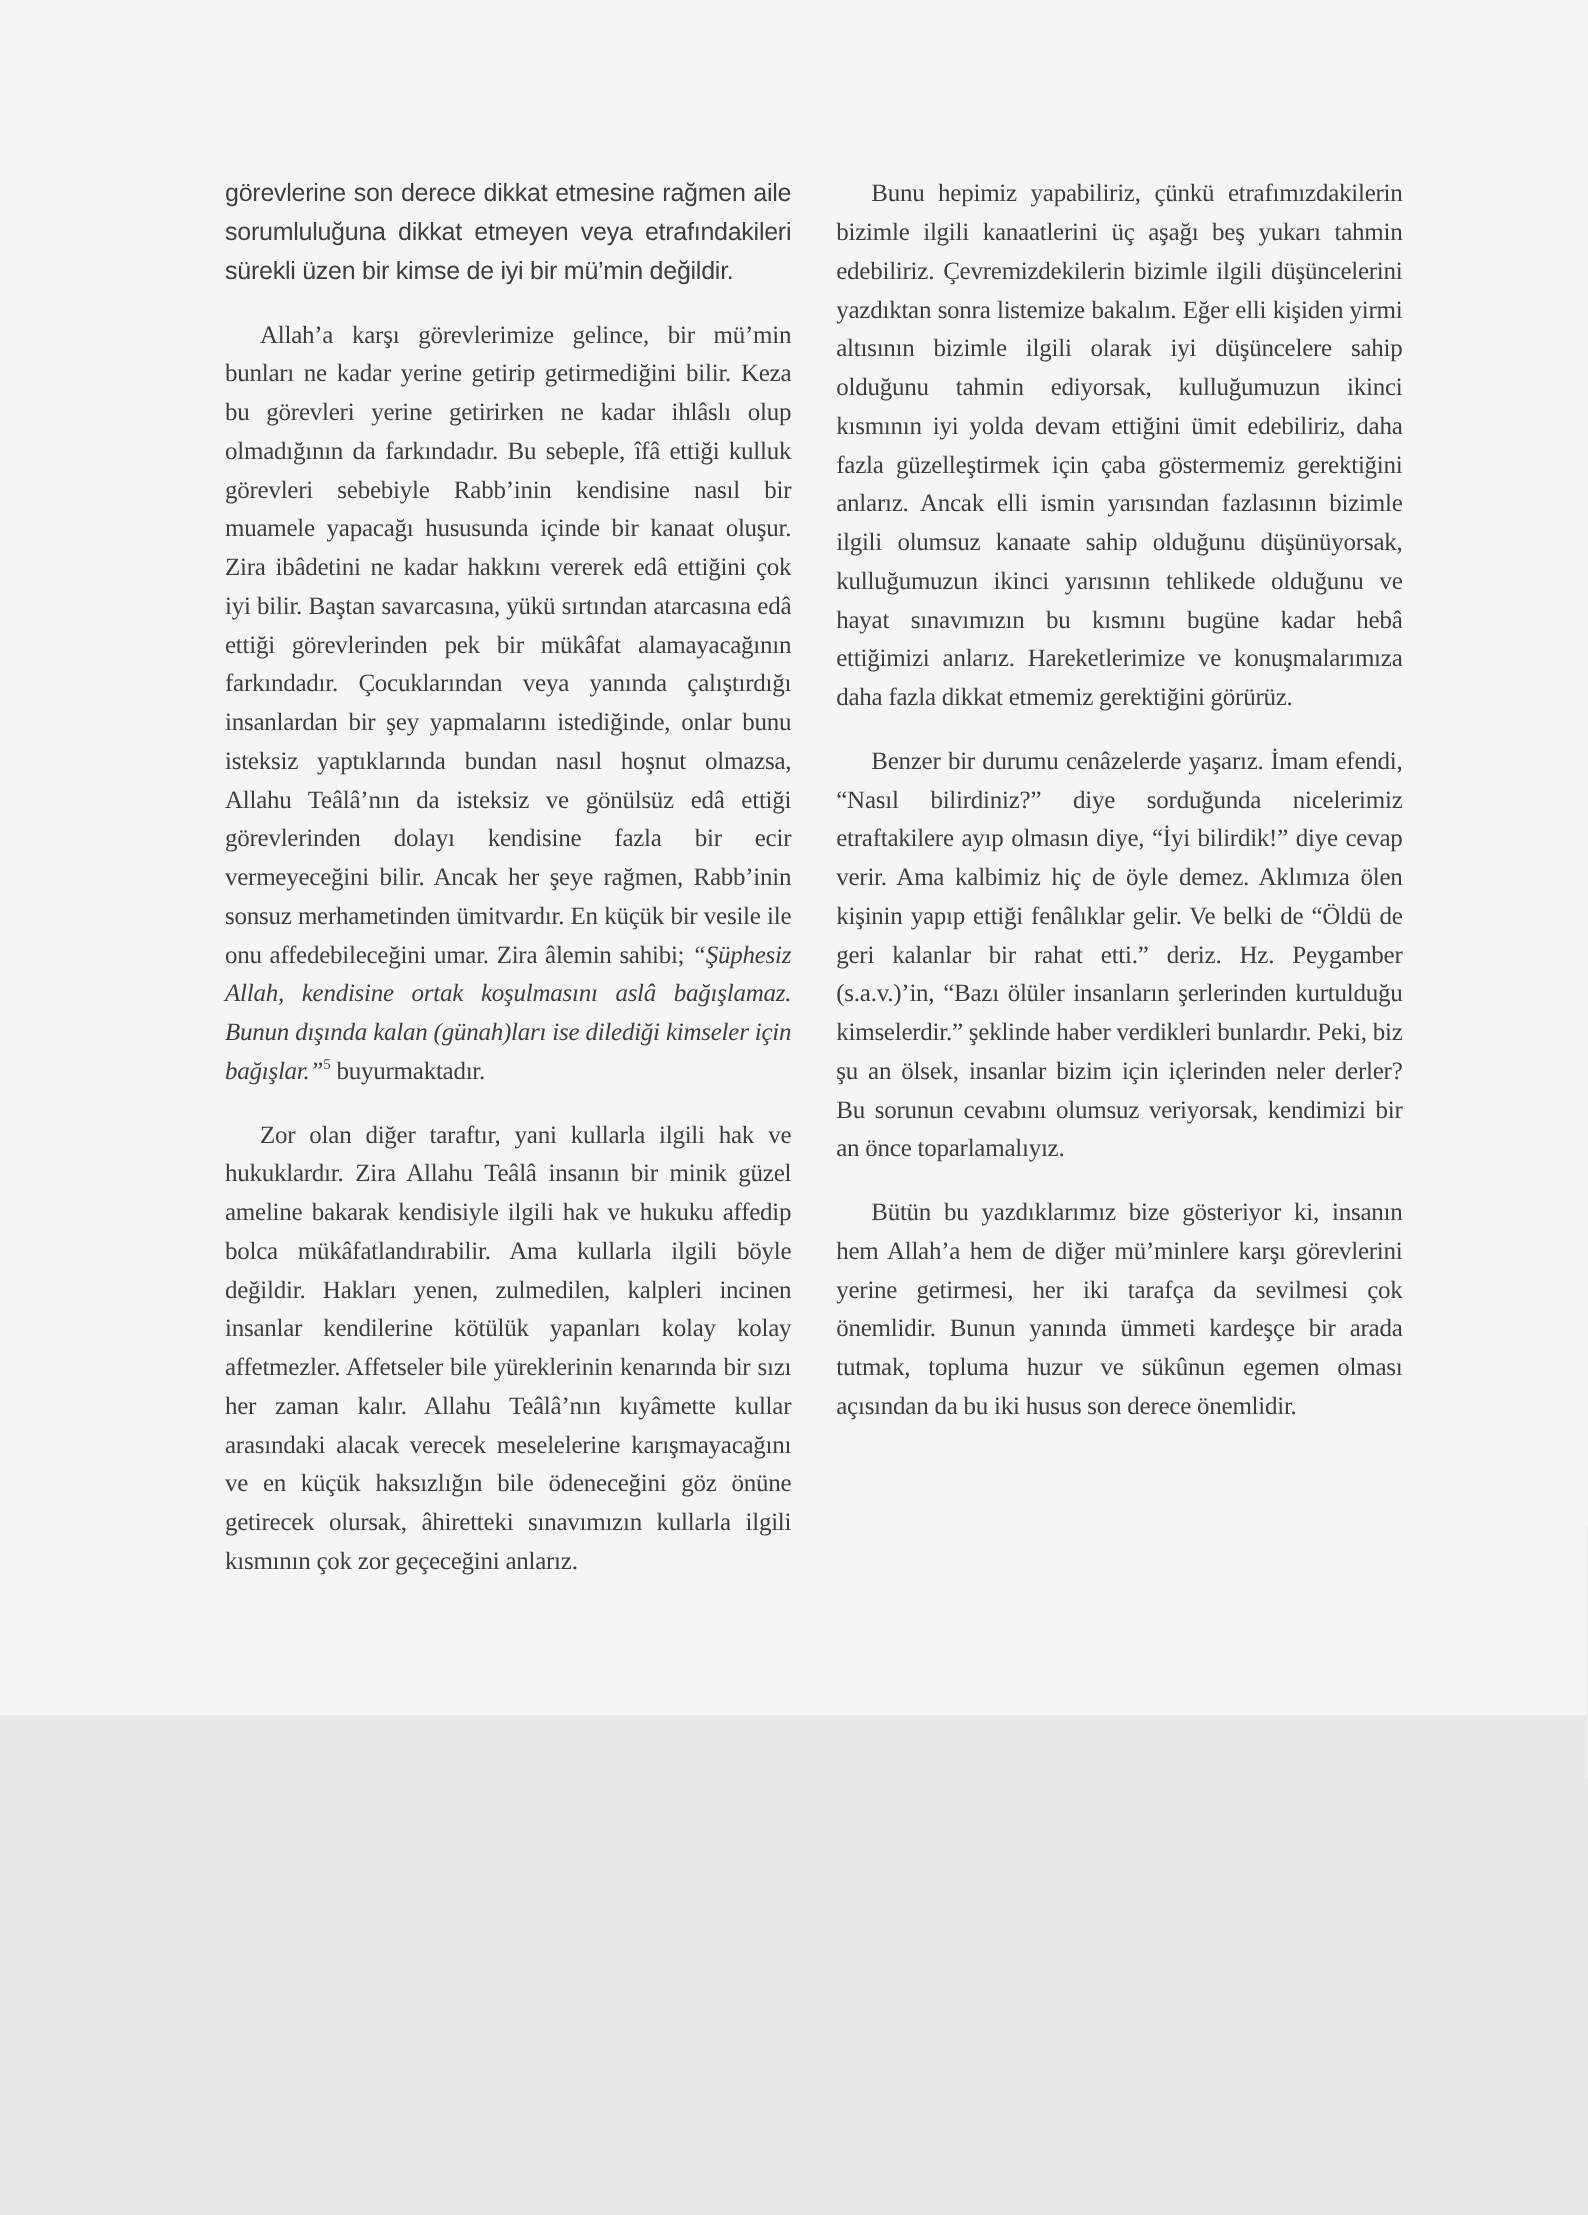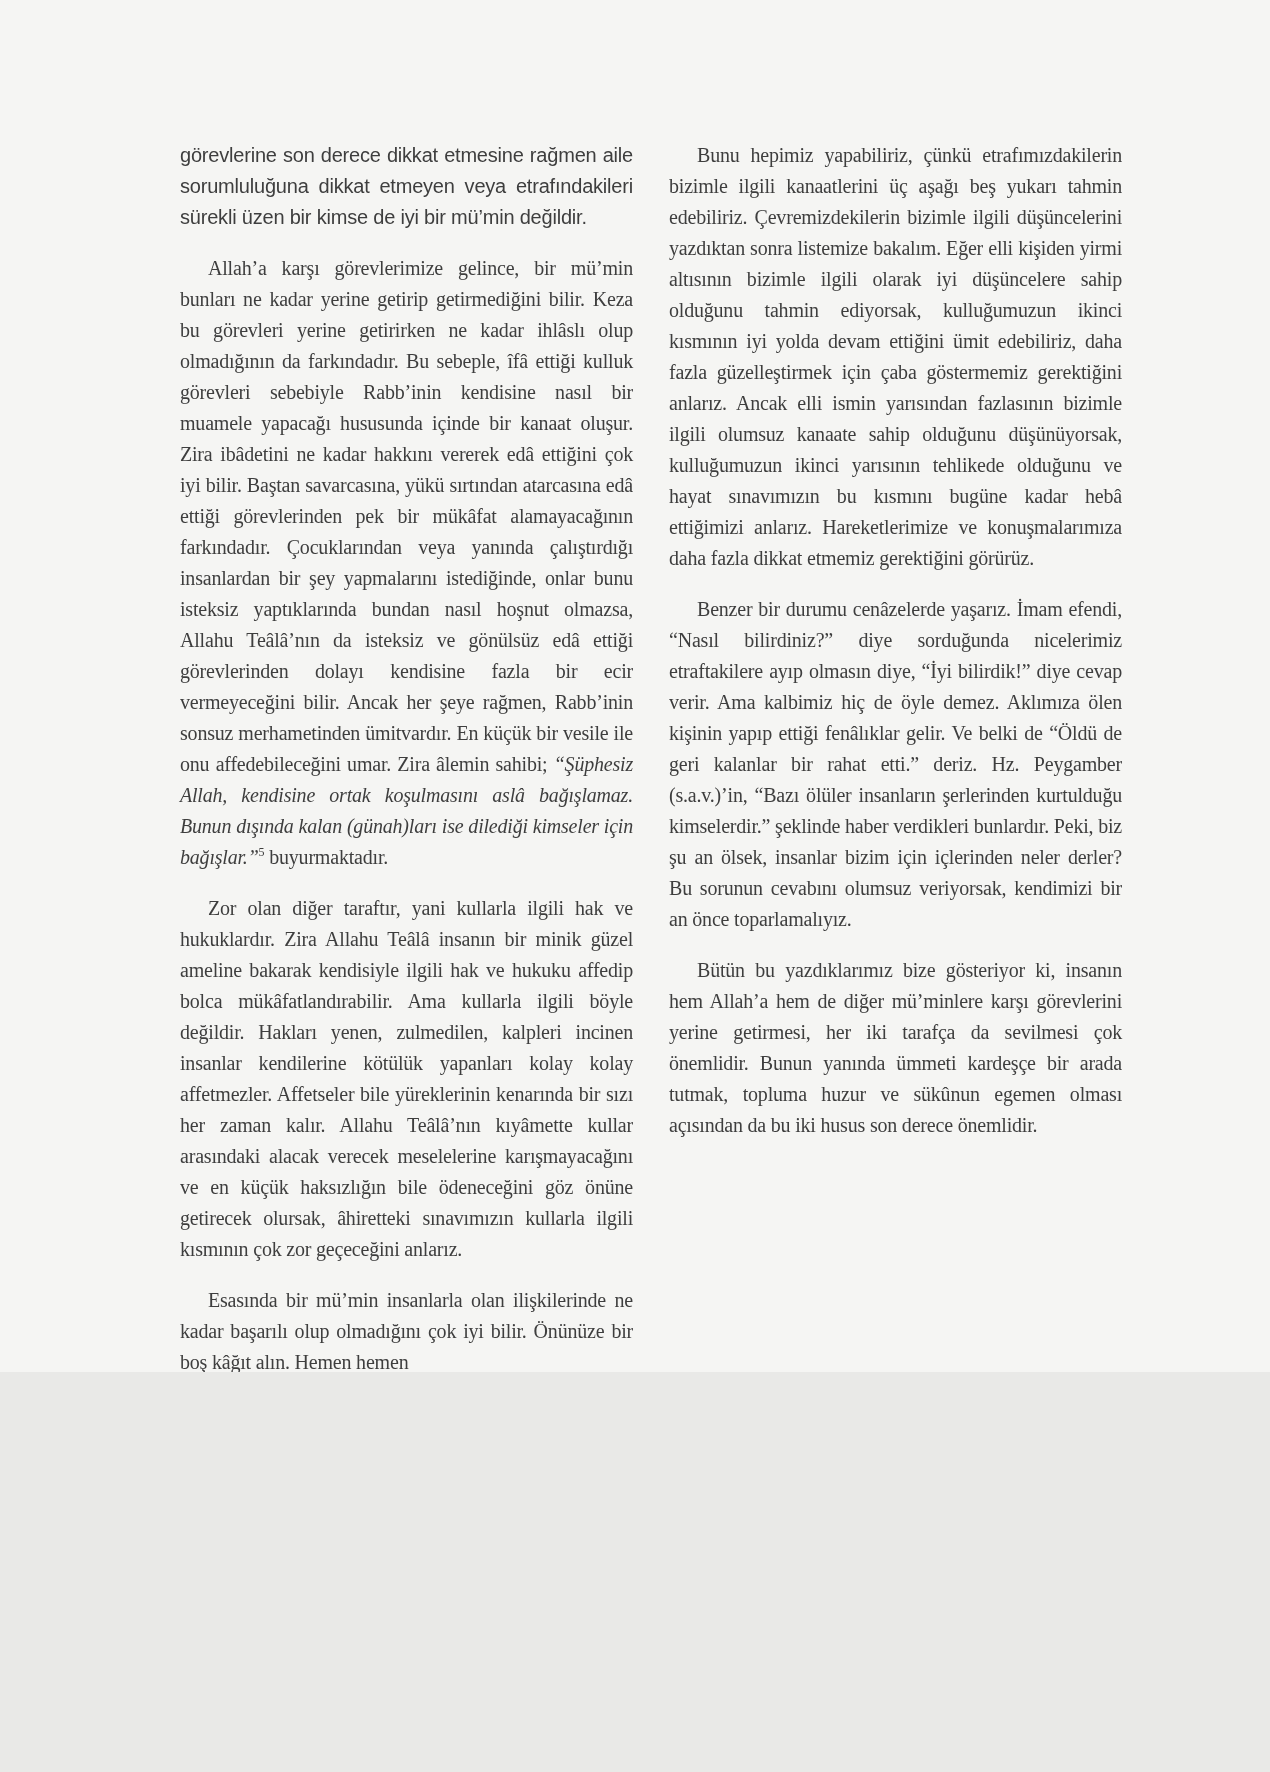--- a/index.html
+++ b/index.html
@@ -97,21 +97,20 @@
 </head>
 <body>
 
 <div class="page">
 
   <div class="content">
     <div class="col">
         <p class="para"><span>görevlerine son derece dikkat etmesine rağmen aile sorumluluğuna dikkat etmeyen veya etrafındakileri sürekli üzen bir kimse de iyi bir mü’min değildir.</span></p>
         <p class="para indent"><span>Allah’a karşı görevlerimize gelince, bir mü’min bunları ne kadar yerine getirip getirmediğini bilir. Keza bu görevleri yerine getirirken ne kadar ihlâslı olup olmadığının da farkındadır. Bu sebeple, îfâ ettiği kulluk görevleri sebebiyle Rabb’inin kendisine nasıl bir muamele yapacağı hususunda içinde bir kanaat oluşur. Zira ibâdetini ne kadar hakkını vererek edâ ettiğini çok iyi bilir. Baştan savarcasına, yükü sırtından atarcasına edâ ettiği görevlerinden pek bir mükâfat alamayacağının farkındadır. Çocuklarından veya yanında çalıştırdığı insanlardan bir şey yapmalarını istediğinde, onlar bunu isteksiz yaptıklarında bundan nasıl hoşnut olmazsa, Allahu Teâlâ’nın da isteksiz ve gönülsüz edâ ettiği görevlerinden dolayı kendisine fazla bir ecir vermeyeceğini bilir. Ancak her şeye rağmen, Rabb’inin sonsuz merhametinden ümitvardır. En küçük bir vesile ile onu affedebileceğini umar. Zira âlemin sahibi; </span><span class="italic">“Şüphesiz Allah, kendisine ortak koşulmasını aslâ bağışlamaz. Bunun dışında kalan (günah)ları ise dilediği kimseler için bağışlar.”</span><sup>5</sup><span> buyurmaktadır.</span></p>
         <p class="para indent"><span>Zor olan diğer taraftır, yani kullarla ilgili hak ve hukuklardır. Zira Allahu Teâlâ insanın bir minik güzel ameline bakarak kendisiyle ilgili hak ve hukuku affedip bolca mükâfatlandırabilir. Ama kullarla ilgili böyle değildir. Hakları yenen, zulmedilen, kalpleri incinen insanlar kendilerine kötülük yapanları kolay kolay affetmezler. Affetseler bile yüreklerinin kenarında bir sızı her zaman kalır. Allahu Teâlâ’nın kıyâmette kullar arasındaki alacak verecek meselelerine karışmayacağını ve en küçük haksızlığın bile ödeneceğini göz önüne getirecek olursak, âhiretteki sınavımızın kullarla ilgili kısmının çok zor geçeceğini anlarız.</span></p>
-        <p class="para indent"><span>Esasında bir mü’min insanlarla olan ilişkilerinde ne kadar başarılı olup olmadığını çok iyi bilir. Önünüze bir boş kâğıt alın. Hemen hemen</span></p>
       </div>
     <div class="col">
         <p class="para indent"><span>Bunu hepimiz yapabiliriz, çünkü etrafımızdakilerin bizimle ilgili kanaatlerini üç aşağı beş yukarı tahmin edebiliriz. Çevremizdekilerin bizimle ilgili düşüncelerini yazdıktan sonra listemize bakalım. Eğer elli kişiden yirmi altısının bizimle ilgili olarak iyi düşüncelere sahip olduğunu tahmin ediyorsak, kulluğumuzun ikinci kısmının iyi yolda devam ettiğini ümit edebiliriz, daha fazla güzelleştirmek için çaba göstermemiz gerektiğini anlarız. Ancak elli ismin yarısından fazlasının bizimle ilgili olumsuz kanaate sahip olduğunu düşünüyorsak, kulluğumuzun ikinci yarısının tehlikede olduğunu ve hayat sınavımızın bu kısmını bugüne kadar hebâ ettiğimizi anlarız. Hareketlerimize ve konuşmalarımıza daha fazla dikkat etmemiz gerektiğini görürüz.</span></p>
         <p class="para indent"><span>Benzer bir durumu cenâzelerde yaşarız. İmam efendi, “Nasıl bilirdiniz?” diye sorduğunda nicelerimiz etraftakilere ayıp olmasın diye, “İyi bilirdik!” diye cevap verir. Ama kalbimiz hiç de öyle demez. Aklımıza ölen kişinin yapıp ettiği fenâlıklar gelir. Ve belki de “Öldü de geri kalanlar bir rahat etti.” deriz. Hz. Peygamber (s.a.v.)’in, “Bazı ölüler insanların şerlerinden kurtulduğu kimselerdir.” şeklinde haber verdikleri bunlardır. Peki, biz şu an ölsek, insanlar bizim için içlerinden neler derler? Bu sorunun cevabını olumsuz veriyorsak, kendimizi bir an önce toparlamalıyız.</span></p>
         <p class="para indent"><span>Bütün bu yazdıklarımız bize gösteriyor ki, insanın hem Allah’a hem de diğer mü’minlere karşı görevlerini yerine getirmesi, her iki tarafça da sevilmesi çok önemlidir. Bunun yanında ümmeti kardeşçe bir arada tutmak, topluma huzur ve sükûnun egemen olması açısından da bu iki husus son derece önemlidir.</span></p>
       </div>
   </div>
 
   <div class="footer">
     <div class="page-number-badge">

